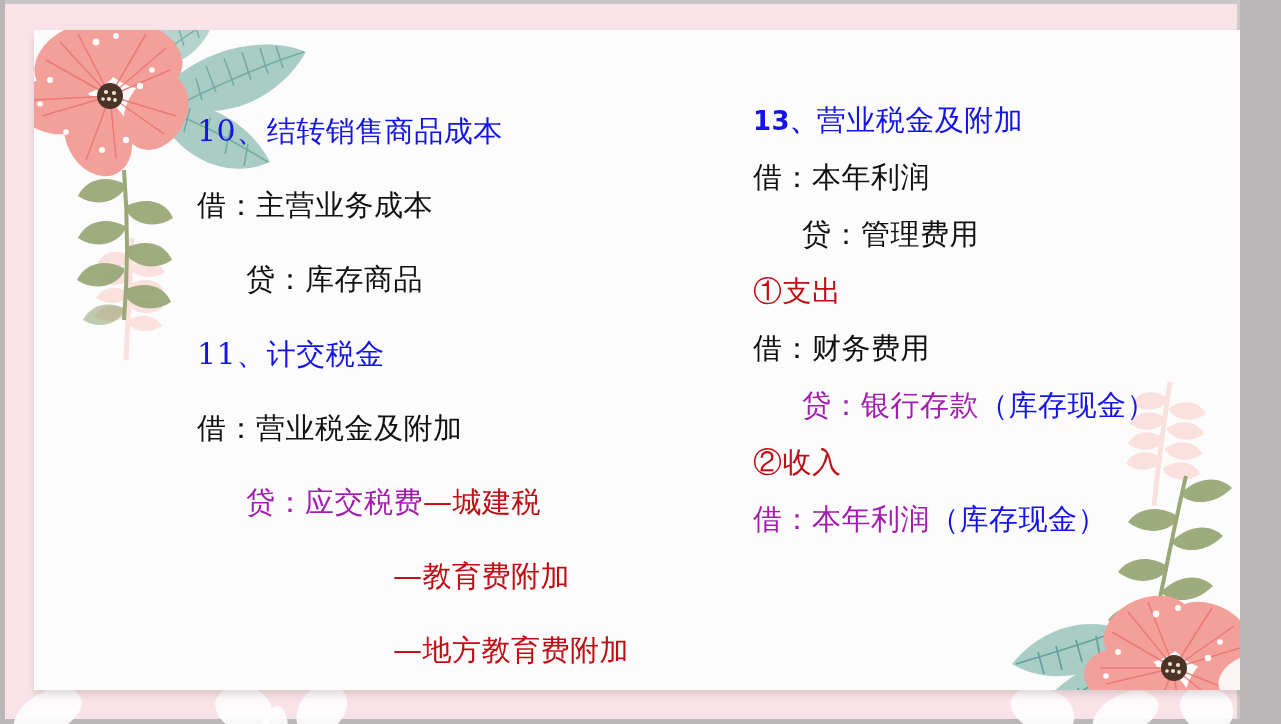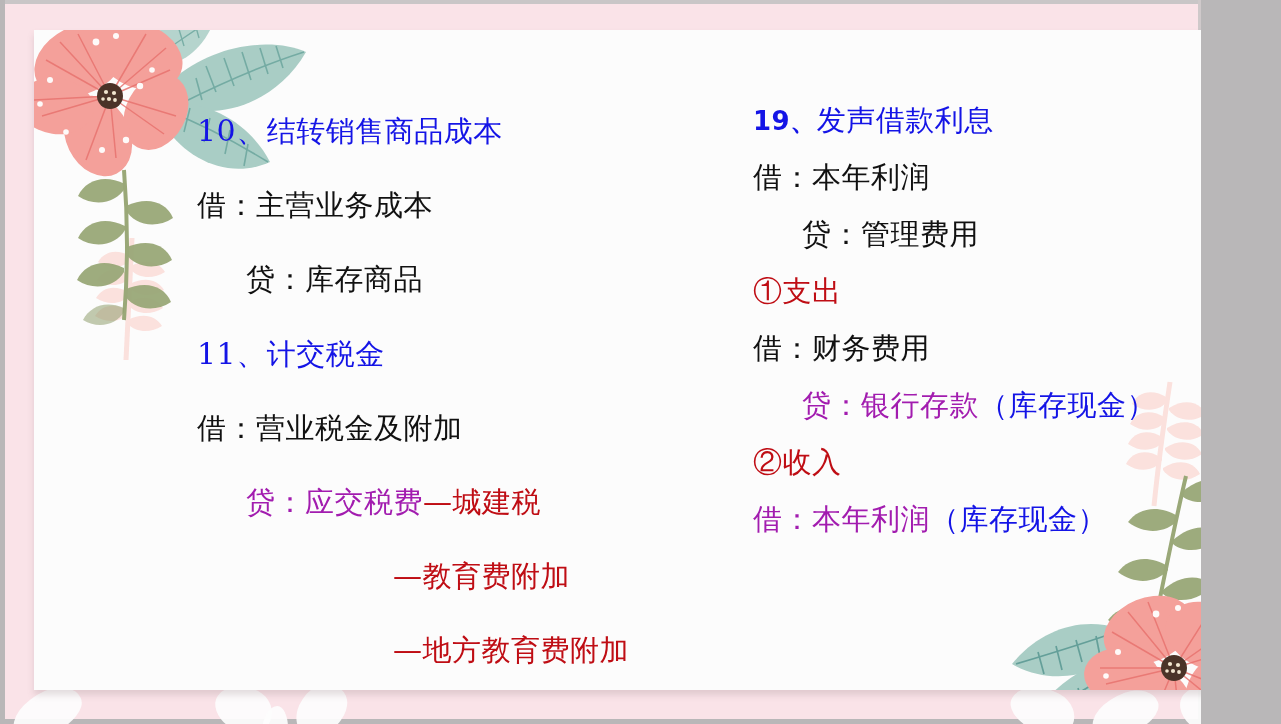--- a/index.html
+++ b/index.html
@@ -10,20 +10,21 @@
     width: 1281px; height: 724px;
     background: #b9b7b8;
     font-family: "DejaVu Serif", "Liberation Serif", serif;
     overflow: hidden;
   }
   .slide {
     position: relative;
     width: 1201px; height: 724px;
     background: #fae3e8;
     overflow: hidden;
+    padding-left: 39px;
   }
   
   .frame-edge-left {
     position: absolute; left: 0; top: 0; width: 5px; height: 724px;
     background: #b9b7b8;
   }
   .frame-edge-top {
     position: absolute; left: 0; top: 0; width: 1281px; height: 4px;
     background: #c9c6c7;
   }
@@ -340,21 +341,21 @@
       </div>
 
       <div class="line indent2">
         <span class="red u">—地方教育费附加</span>
       </div>
     </div>
 
     <div class="col col-right">
 
       <div class="line">
-        <span class="blue num-bold">19、</span><span class="blue">发声借款利息</span>
+        <span class="blue num-bold">13、</span><span class="blue">营业税金及附加</span>
       </div>
 
       <div class="line">借：本年利润</div>
 
       <div class="line indent1">贷：管理费用</div>
 
 
       <div class="line">
         <span class="red u circled">①支出</span>
       </div>

